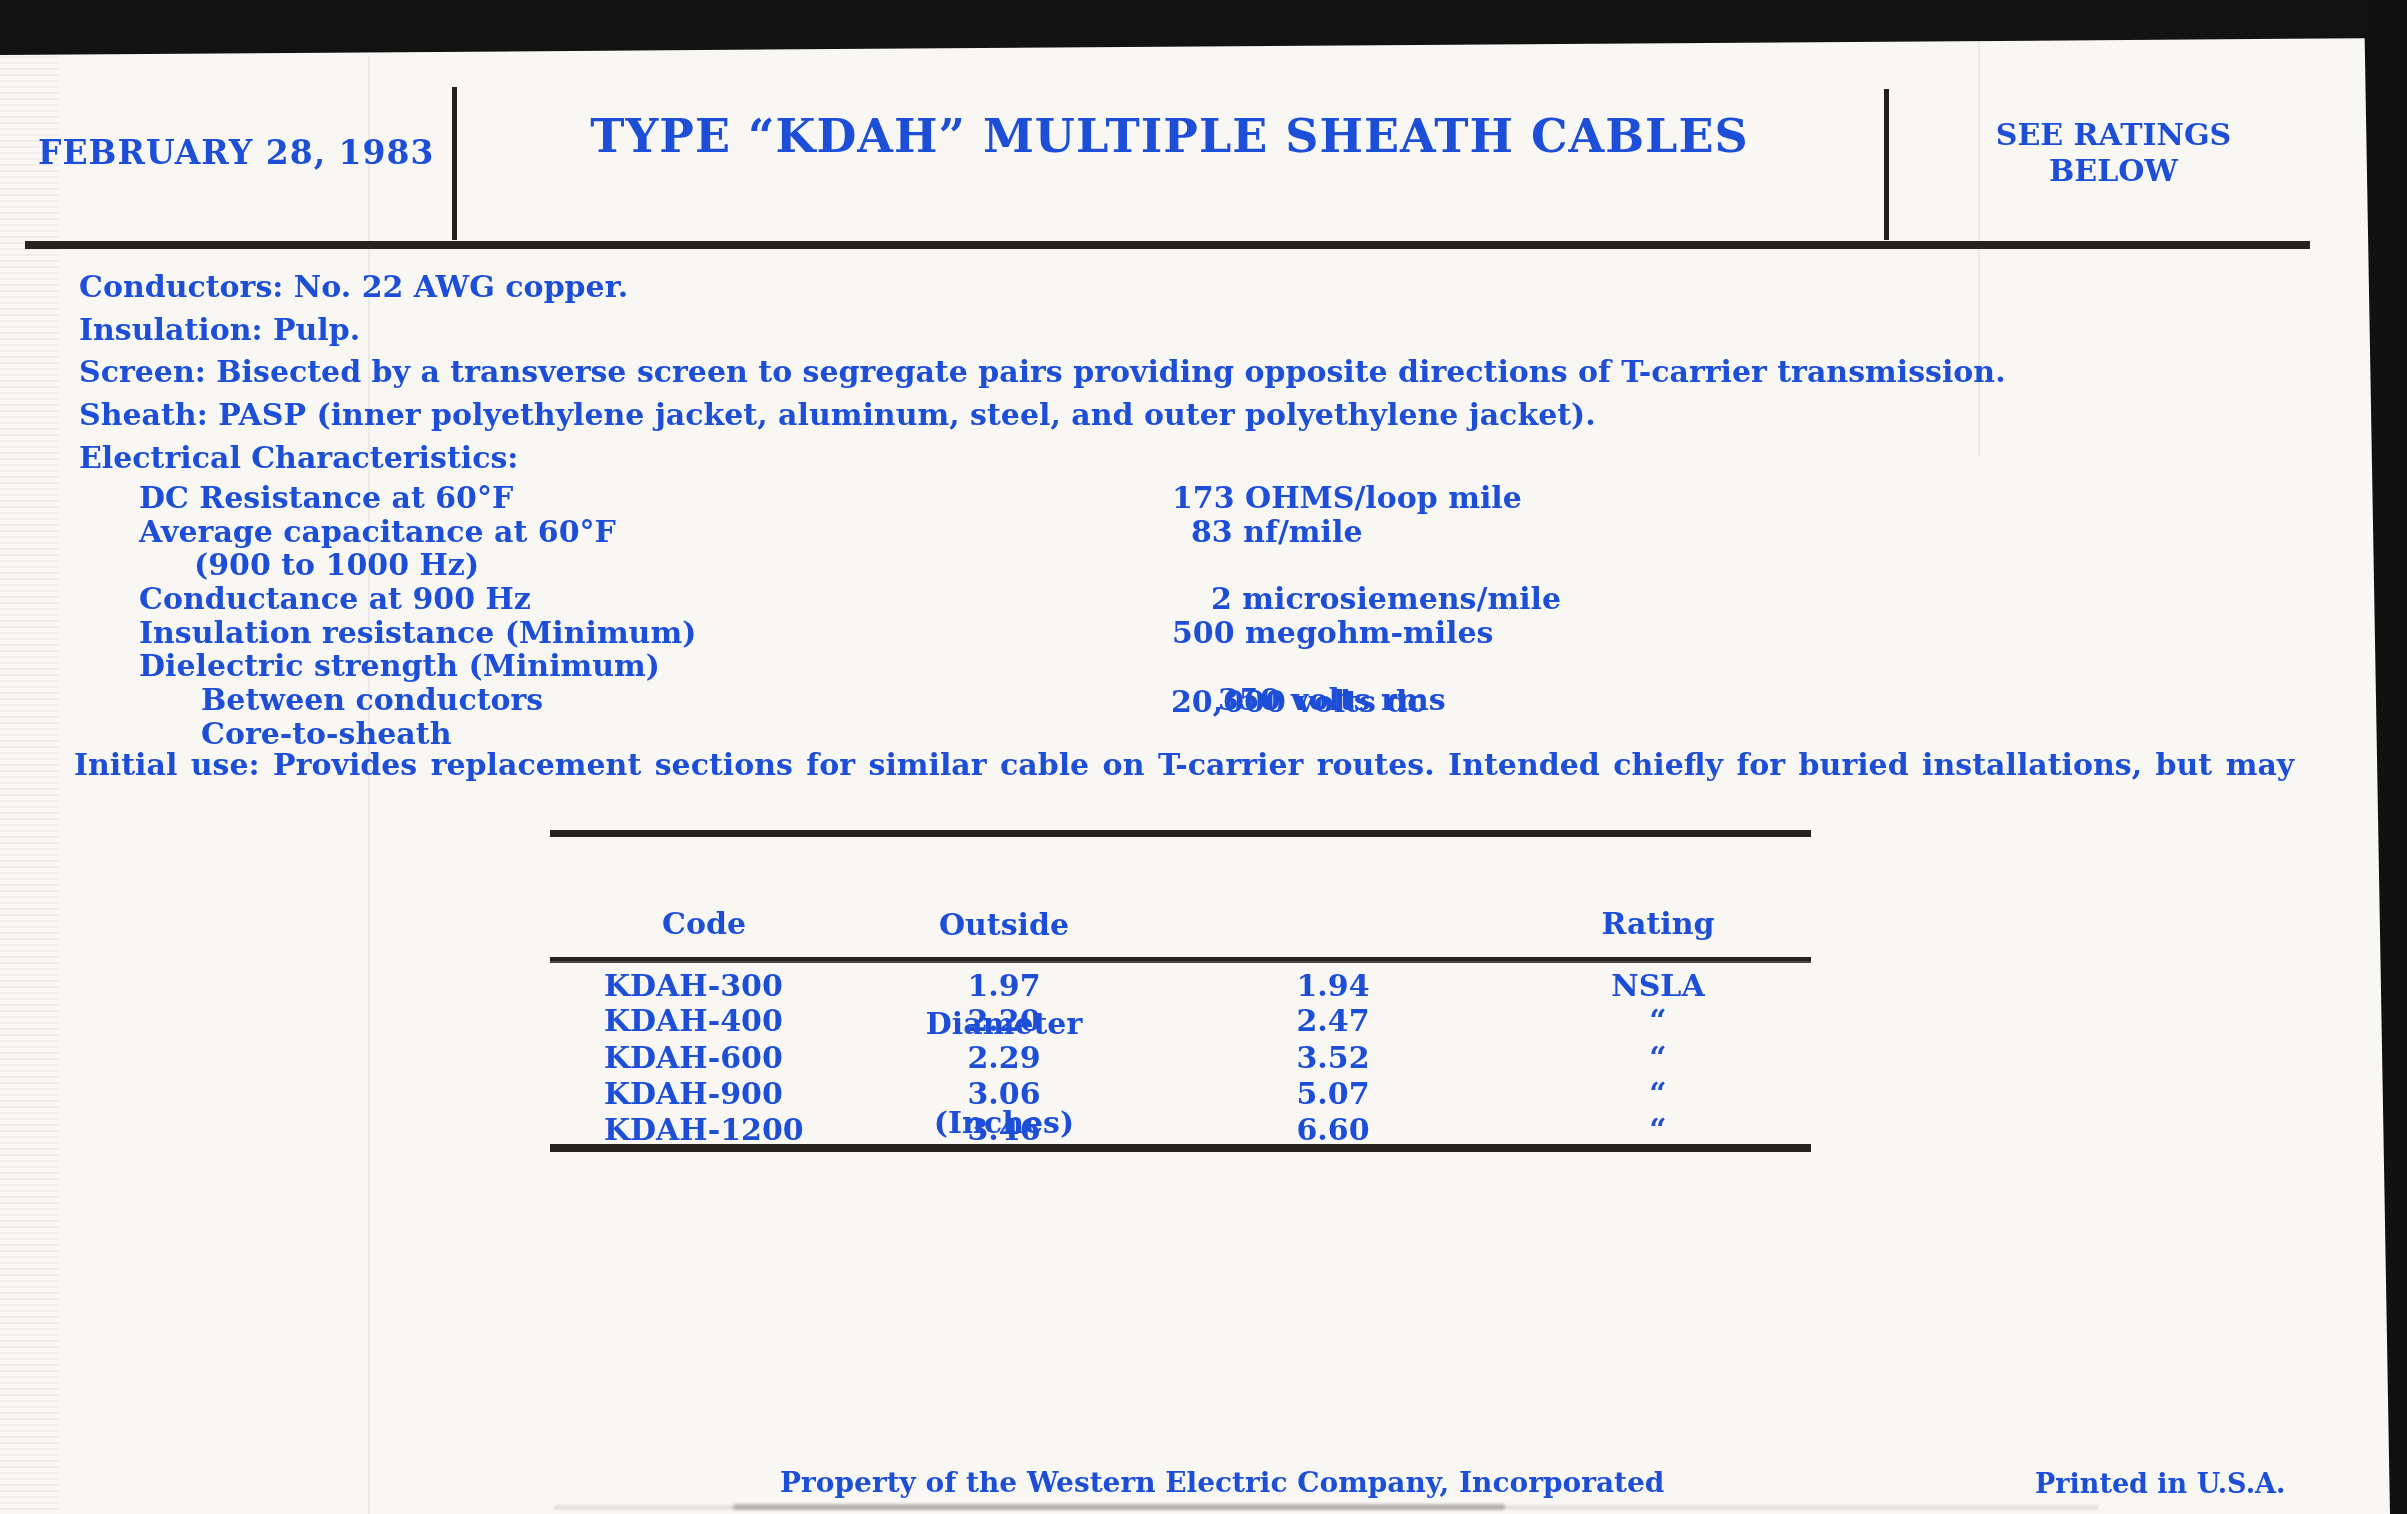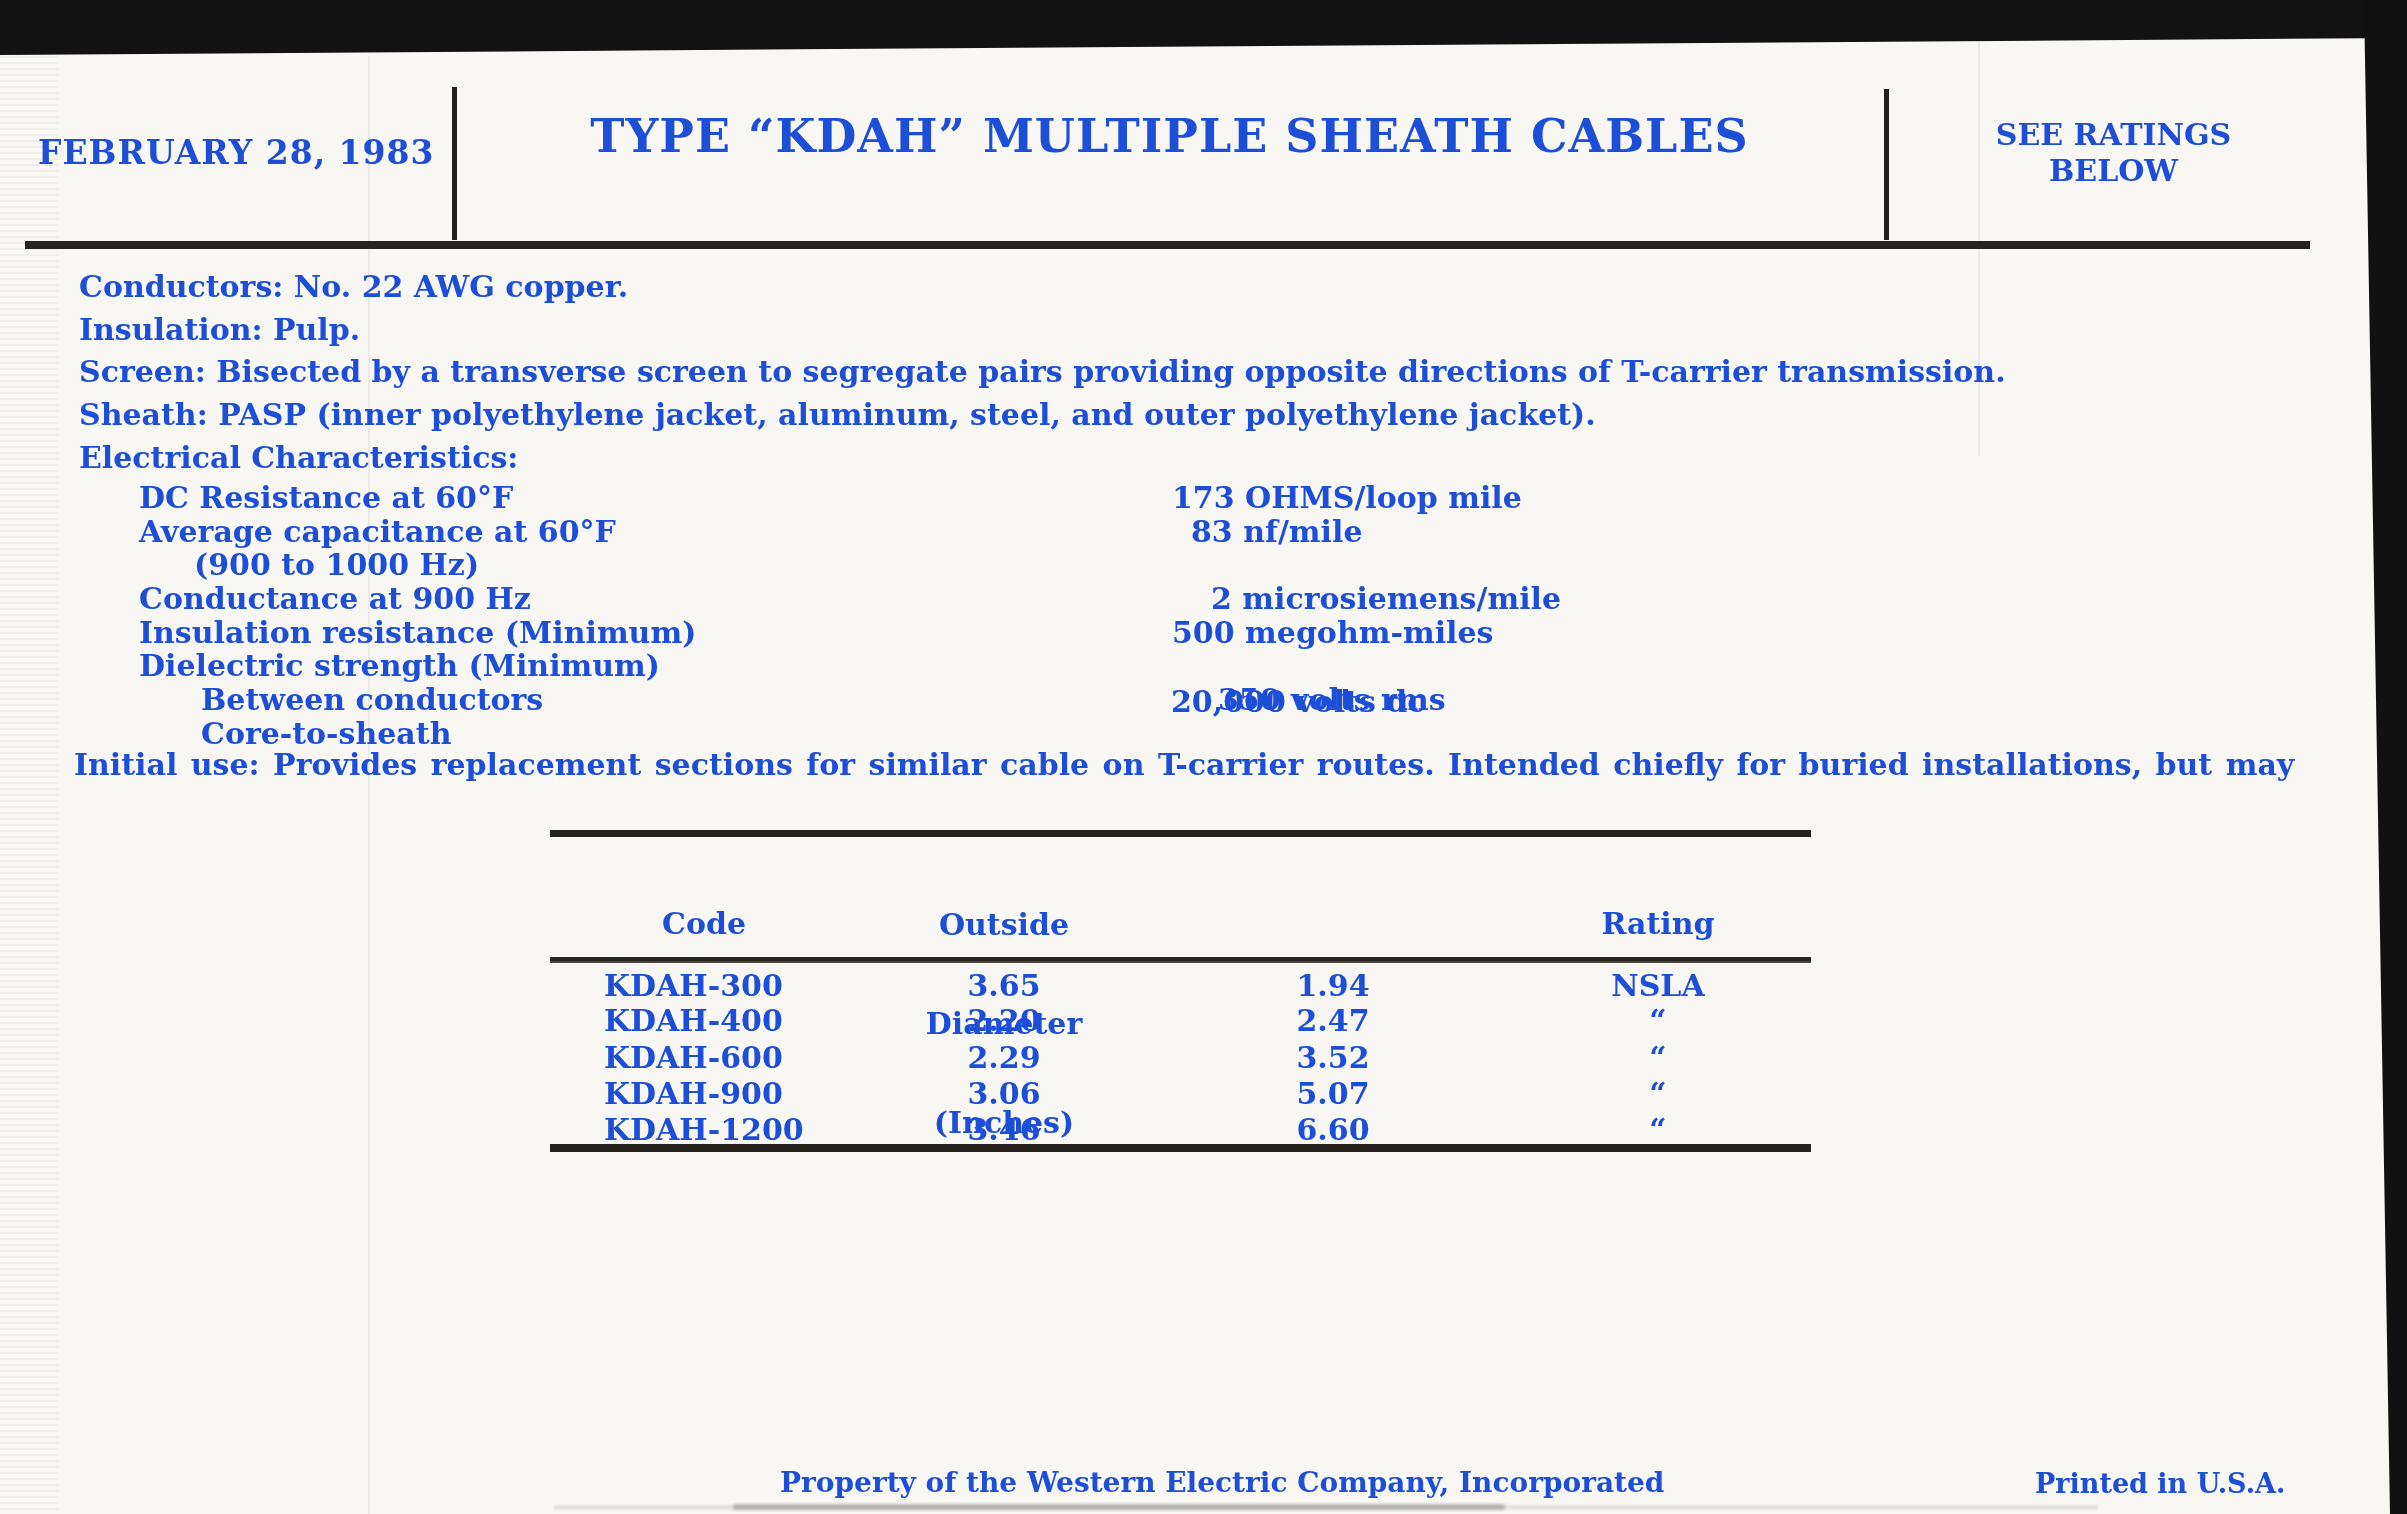--- a/index.html
+++ b/index.html
@@ -104,21 +104,21 @@
     <div class="th centered" style="left:454px; top:12px;">
       <div>Outside</div>
       <div>Diameter</div>
       <div>(Inches)</div>
     </div>
     <div class="th centered" style="left:1108px; top:77px;">Rating</div>
 
     <div class="t-rule t-rule-mid"></div>
 
     <div class="td" style="left:54px; top:139px;">KDAH-300</div>
-    <div class="td centered" style="left:454px; top:139px;">3.65</div>
+    <div class="td centered" style="left:454px; top:139px;">1.97</div>
     <div class="td centered" style="left:783px; top:139px;">1.94</div>
     <div class="td centered" style="left:1108px; top:139px;">NSLA</div>
 
     <div class="td" style="left:54px; top:174px;">KDAH-400</div>
     <div class="td centered" style="left:454px; top:174px;">2.20</div>
     <div class="td centered" style="left:783px; top:174px;">2.47</div>
     <div class="td centered" style="left:1108px; top:174px;">“</div>
 
     <div class="td" style="left:54px; top:211px;">KDAH-600</div>
     <div class="td centered" style="left:454px; top:211px;">2.29</div>

